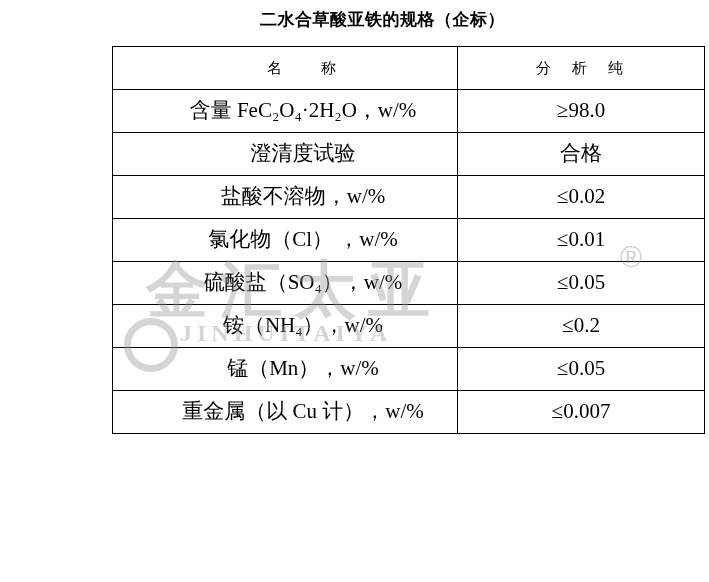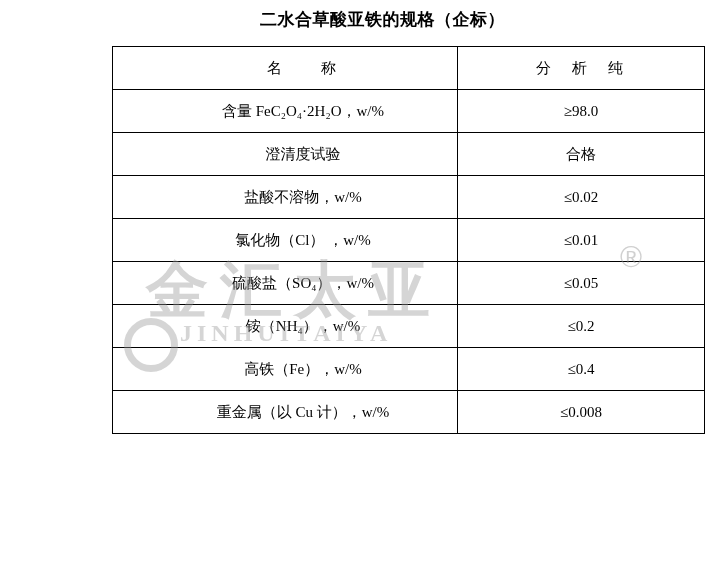--- a/index.html
+++ b/index.html
@@ -38,21 +38,21 @@
     left: 84px;
     width: 540px;
     border-collapse: collapse;
     table-layout: fixed;
   }
   .spec-table td {
     border: 1px solid #000000;
     height: 38px;
     text-align: center;
     vertical-align: middle;
-    font-size: 15px;
+    font-size: 21px;
     line-height: 1.2;
     padding: 2px 4px;
   }
   .spec-table td.col-name {
     width: 300px;
     padding-left: 40px;
   }
   .spec-table td.col-value {
     width: 238px;
   }
@@ -142,26 +142,26 @@
       </tr>
       <tr>
         <td class="col-name">硫酸盐（SO₄），w/%</td>
         <td class="col-value">≤0.05</td>
       </tr>
       <tr>
         <td class="col-name">铵（NH₄），w/%</td>
         <td class="col-value">≤0.2</td>
       </tr>
       <tr>
-        <td class="col-name">高铁（Fe），w/%</td>
-        <td class="col-value">≤0.4</td>
+        <td class="col-name">锰（Mn），w/%</td>
+        <td class="col-value">≤0.05</td>
       </tr>
       <tr>
         <td class="col-name">重金属（以 Cu 计），w/%</td>
-        <td class="col-value">≤0.008</td>
+        <td class="col-value">≤0.007</td>
       </tr>
     </tbody>
   </table>
 
   <div class="watermark">
     <div class="wm-circle"></div>
     <div class="wm-text">金汇太亚</div>
     <div class="wm-sub">JINHUITAIYA</div>
     <div class="wm-reg">®</div>
   </div>

